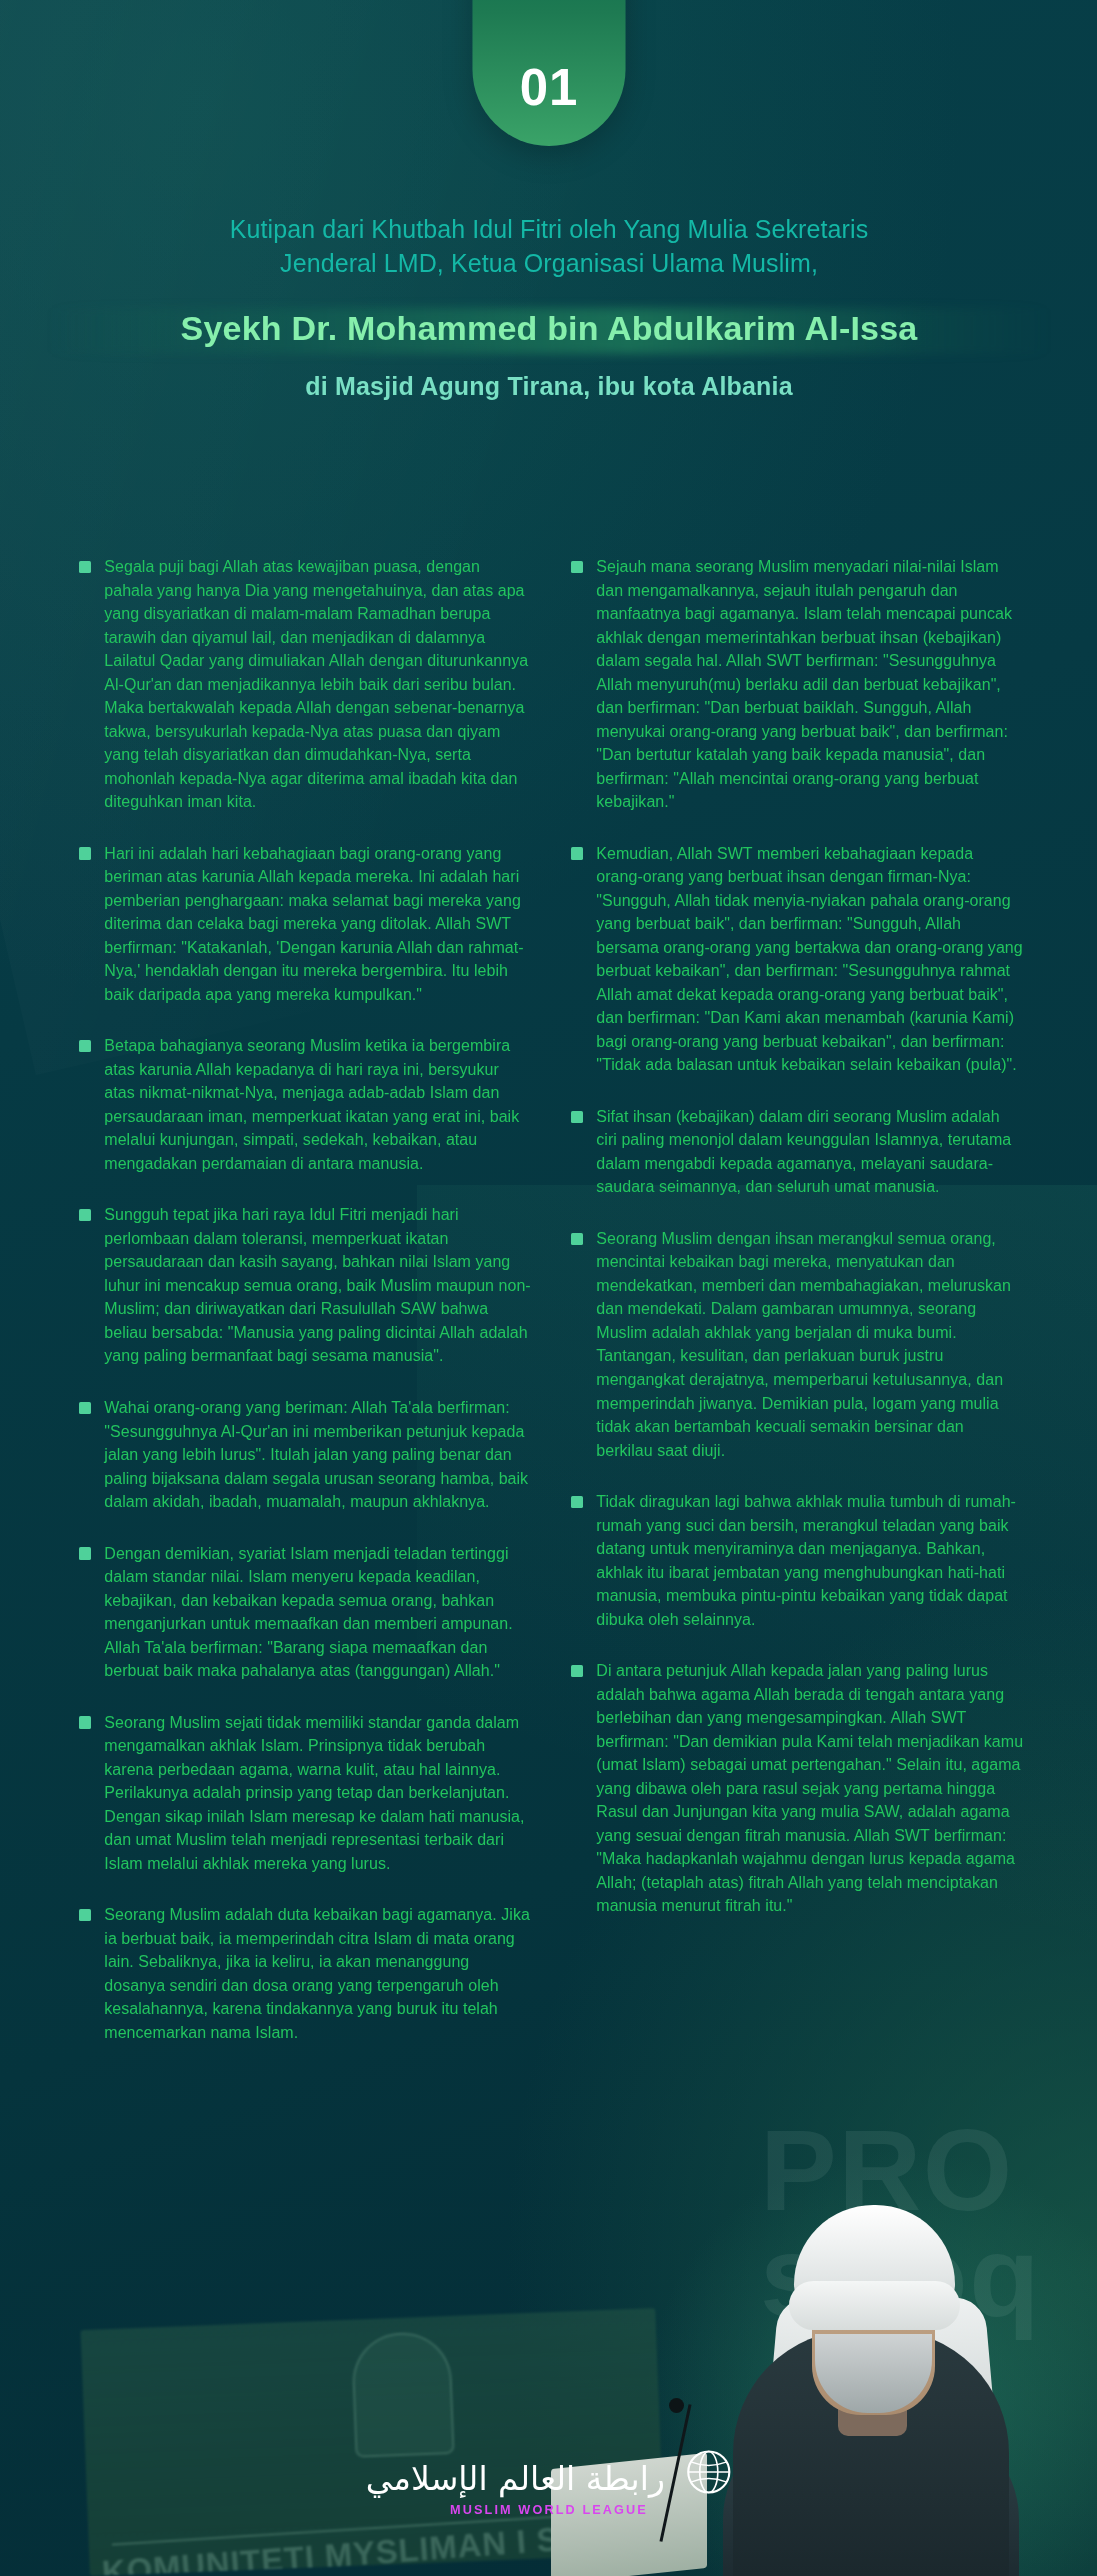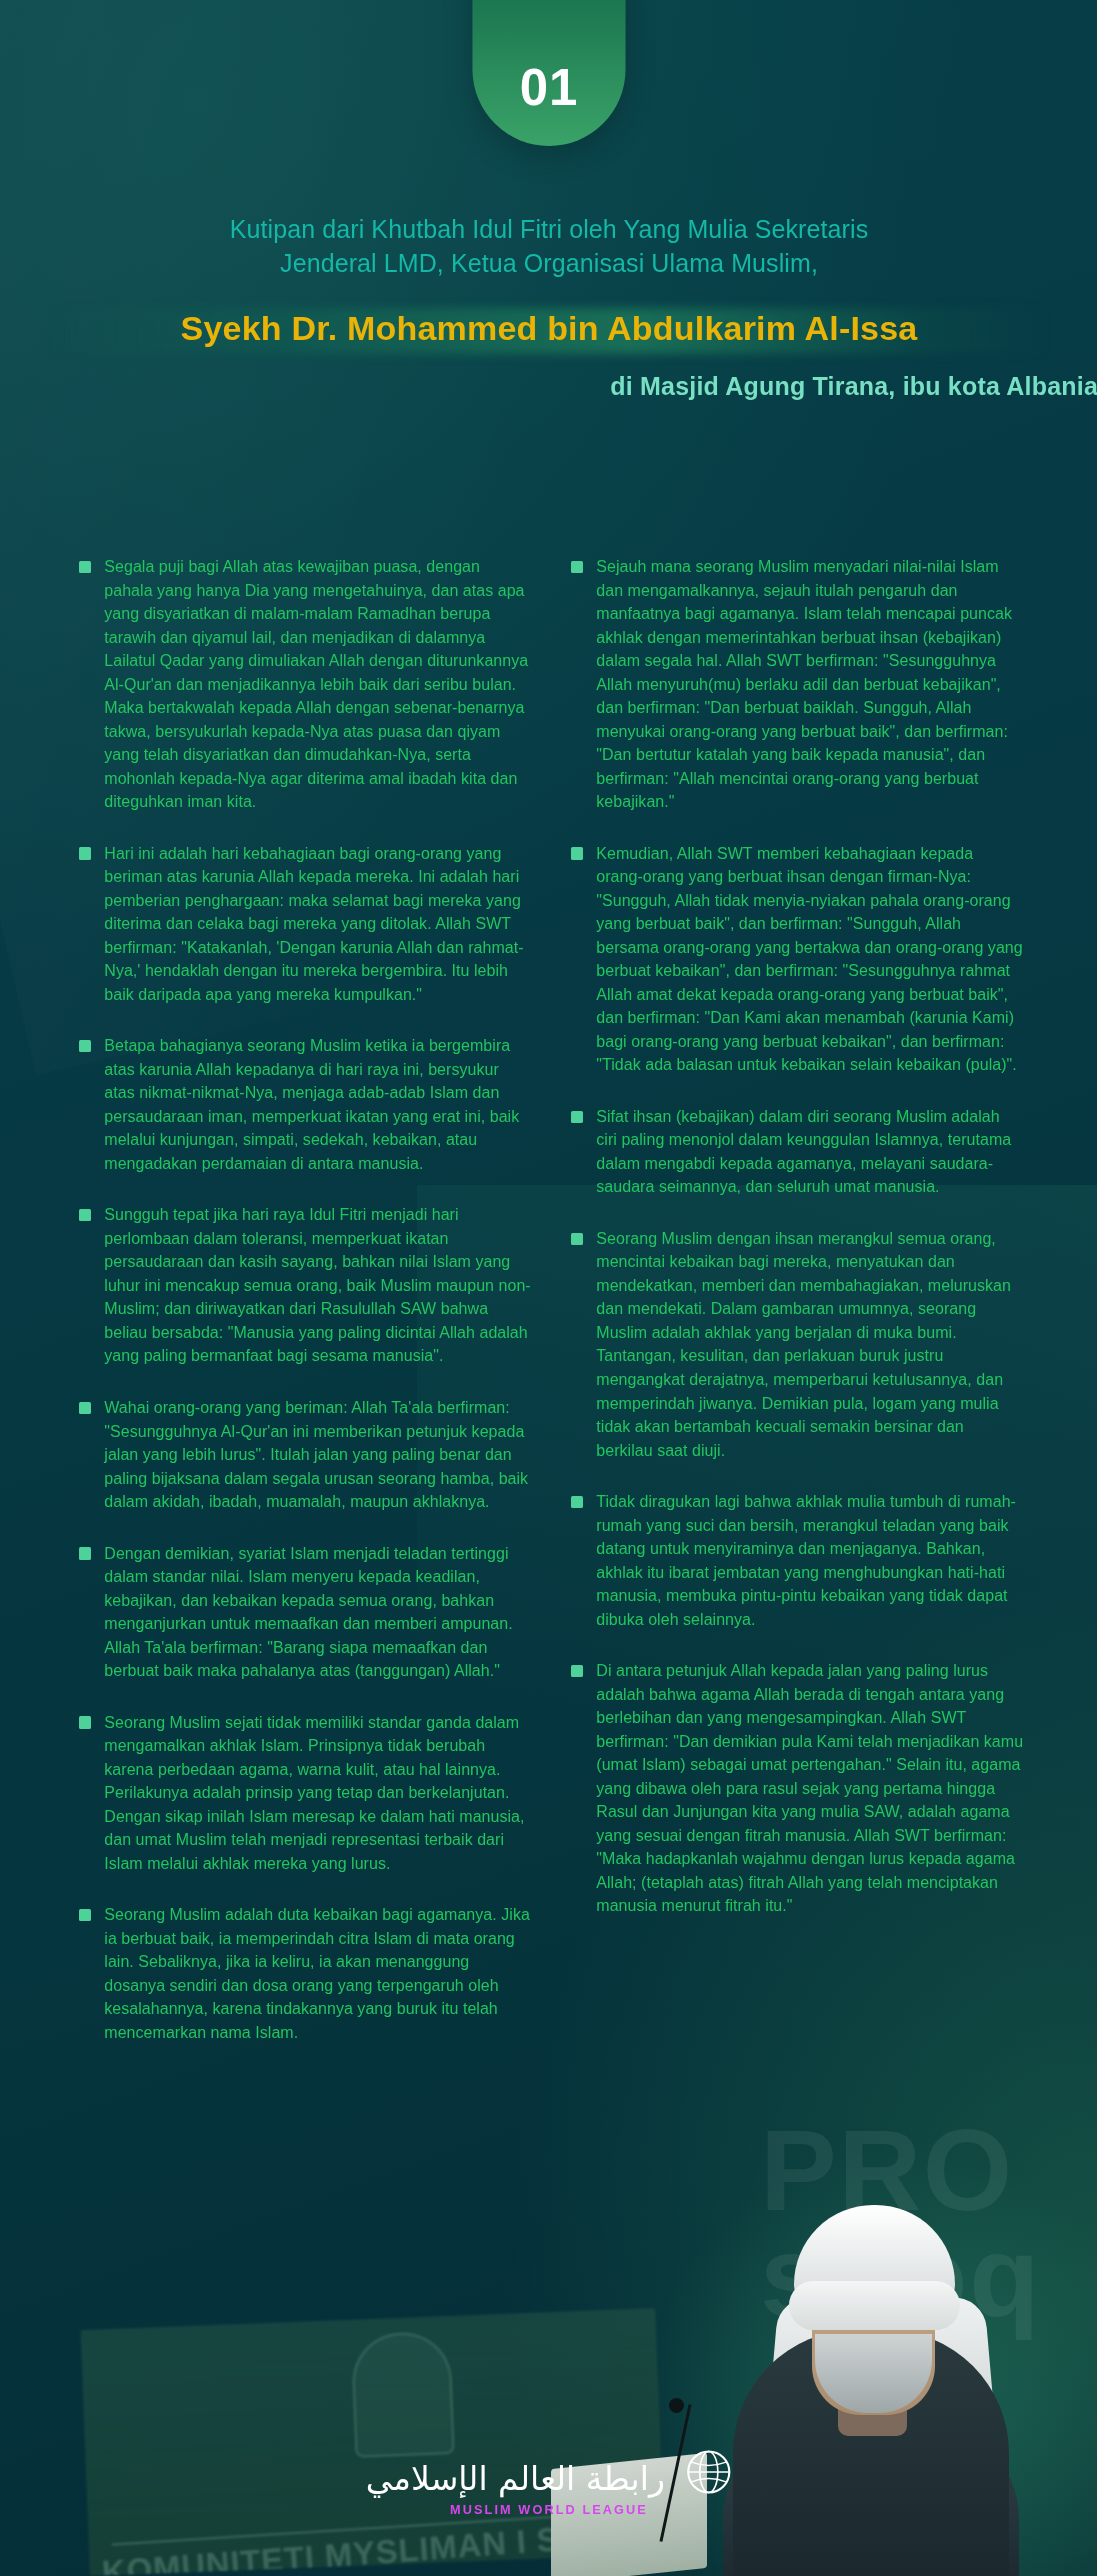--- a/index.html
+++ b/index.html
@@ -44,25 +44,25 @@
     width:920px; margin:0 auto; letter-spacing:0.1px;
   }
   .name-wrap { position:relative; margin-top:23px; height:56px; }
   .name-band {
     position:absolute; left:50%; transform:translateX(-50%); top:5px;
     width:1002px; height:46px;
     background:linear-gradient(90deg, rgba(12,90,80,0) 0%, rgba(20,110,84,.30) 22%, rgba(40,150,98,.52) 58%, rgba(22,104,80,.18) 88%, rgba(12,90,80,0) 100%);
     filter:blur(5px); border-radius:6.6px;
   }
   .name {
-    position:relative; font-size:34px; font-weight:bold; color:#eab308;
+    position:relative; font-size:34px; font-weight:bold; color:#86efac;
     line-height:1.5; letter-spacing:0.2px;
   }
   .place {
-    margin-top:13px; color:#79e0c4; font-size:25px; font-weight:bold; letter-spacing:0.2px;text-align:right;
+    margin-top:13px; color:#79e0c4; font-size:25px; font-weight:bold; letter-spacing:0.2px;
   }
 
   
   .columns {
     position:absolute; top:555px; left:79px; width:946px;
     display:flex; gap:39px; align-items:flex-start;
   }
   .col { width:453px; }
   .item { display:flex; gap:13px; margin-bottom:28px; }
   .bullet {

